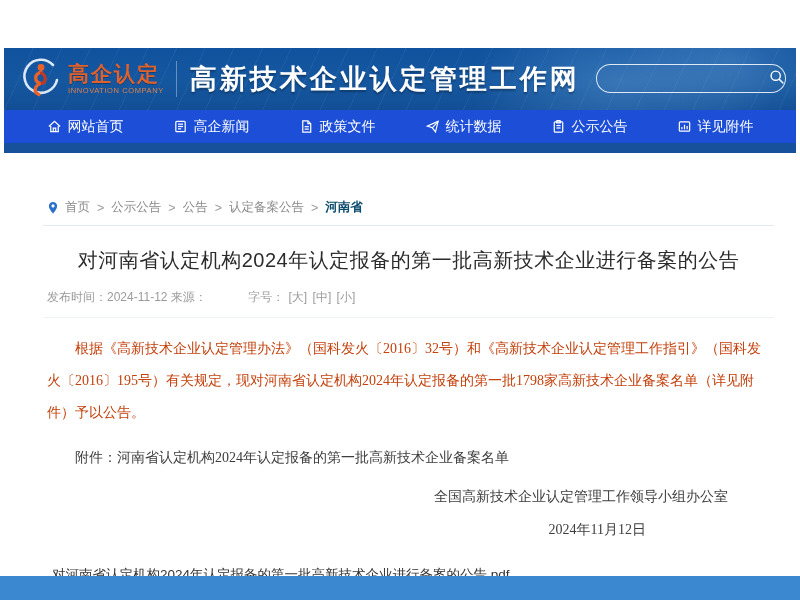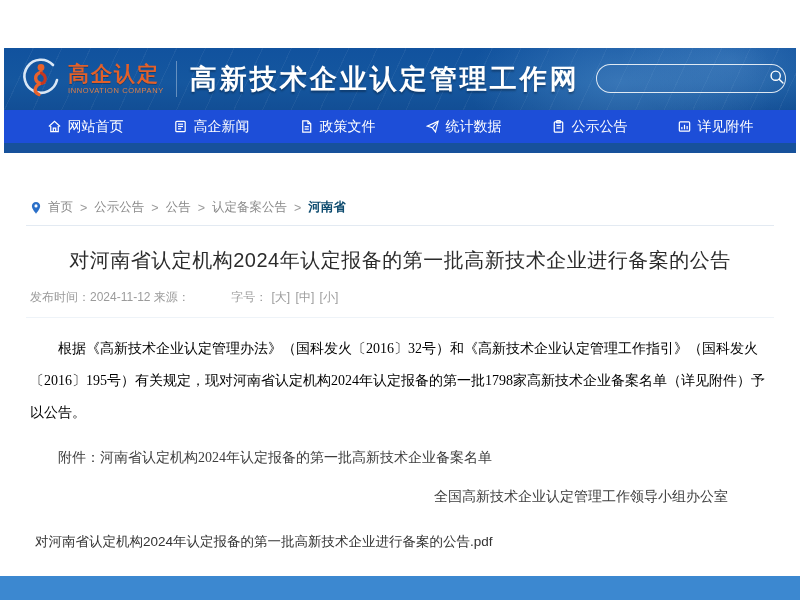--- a/index.html
+++ b/index.html
@@ -45,37 +45,37 @@
   
   .nav{
     height:33px;background:#1d4ed8;
     display:flex;align-items:center;justify-content:space-around;padding:0 18px;
   }
   .nav-item{display:flex;align-items:center;gap:6px;color:#ffffff;font-size:14px;
     cursor:pointer;white-space:nowrap;}
   .nav-item svg{display:block;}
   .nav-under{height:10px;background:#17519b;}
   
-  .content{position:absolute;left:0;right:0;top:161px;padding:12px 30px;}
+  .content{position:absolute;left:17px;right:0;top:161px;padding:12px 30px;}
   .breadcrumb{margin-top:26px;display:flex;align-items:center;font-size:12.5px;color:#8a8a8a;}
   .breadcrumb .pin{margin-right:6px;display:flex;}
   .crumb{cursor:pointer;}
   .crumb-sep{margin:0 7px;color:#9a9a9a;}
   .crumb-current{color:#0c4a6e;font-weight:bold;}
   .rule1{border:none;border-top:1px solid #e3eaf2;margin:9px -4px 0 -4px;}
   .art-title{
     text-align:center;margin-top:21px;font-size:20px;font-weight:normal;color:#2b2b2b;
     letter-spacing:.5px;
   }
   .art-meta{text-align:left;margin-top:15px;font-size:12px;color:#9b9b9b;}
   .meta-gap{display:inline-block;width:38px;}
   .size-opt{cursor:pointer;margin:0 1px;}
   .rule2{border:none;border-top:1px solid #eef3f8;margin:11px -4px 0 -4px;}
   .serif{font-family:"Liberation Serif","DejaVu Serif",serif;}
-  .art-body{margin-top:15px;font-size:14px;color:#000000;line-height:2.3;text-indent:2em;}
+  .art-body{margin-top:15px;font-size:14px;color:#c2410c;line-height:2.3;text-indent:2em;}
   .attachment{margin-top:19px;font-size:14px;color:#3d3d3d;text-indent:2em;}
   .issuer{margin-top:21px;font-size:14px;color:#3d3d3d;text-align:right;padding-right:42px;}
   .issue-date{margin-top:15px;font-size:14px;color:#3d3d3d;text-align:right;padding-right:124px;}
   .pdf-link{margin-top:27px;font-size:13.5px;color:#333333;cursor:pointer;padding-left:5px;}
   
   .footer-bar{position:absolute;left:0;right:0;bottom:0;height:24px;background:#3c88d0;}
 </style>
 </head>
 <body>
 
@@ -213,17 +213,18 @@
     <span class="size-opt">[小]</span>
   </div>
 
   <hr class="rule2">
 
   <div class="art-body serif">根据《高新技术企业认定管理办法》（国科发火〔2016〕32号）和《高新技术企业认定管理工作指引》（国科发火〔2016〕195号）有关规定，现对河南省认定机构2024年认定报备的第一批1798家高新技术企业备案名单（详见附件）予以公告。</div>
 
   <div class="attachment serif">附件：河南省认定机构2024年认定报备的第一批高新技术企业备案名单</div>
 
   <div class="issuer serif">全国高新技术企业认定管理工作领导小组办公室</div>
+  <div class="issue-date serif">2024年11月12日</div>
 
   <div class="pdf-link">对河南省认定机构2024年认定报备的第一批高新技术企业进行备案的公告.pdf</div>
 </div>
 
 <div class="footer-bar"></div>
 
 </body></html>

